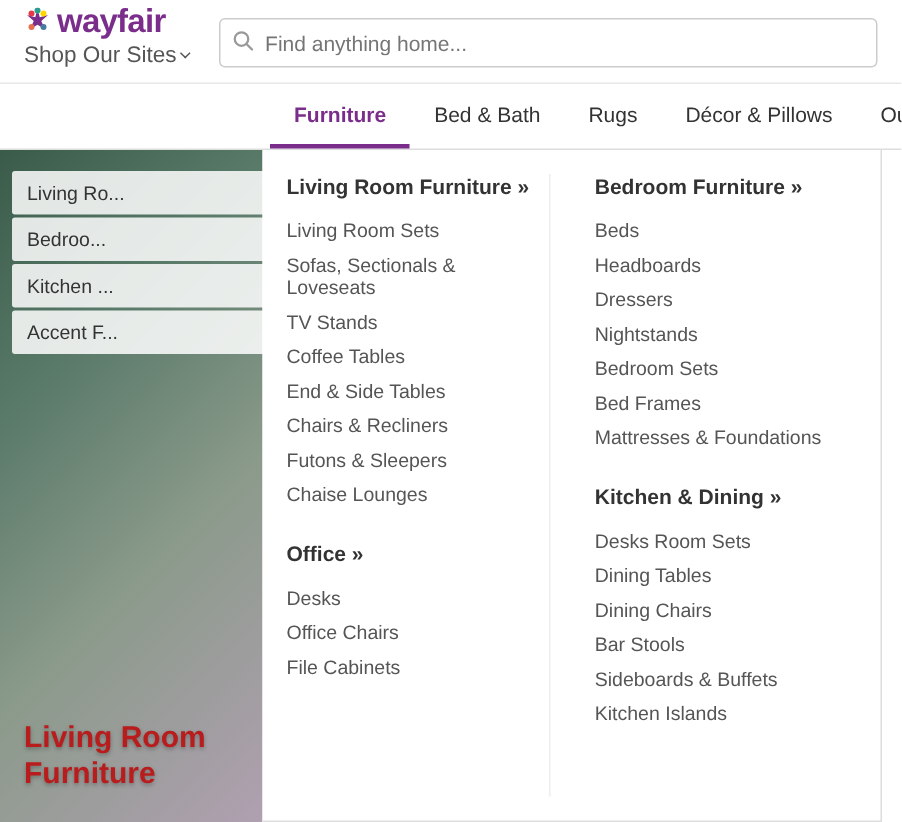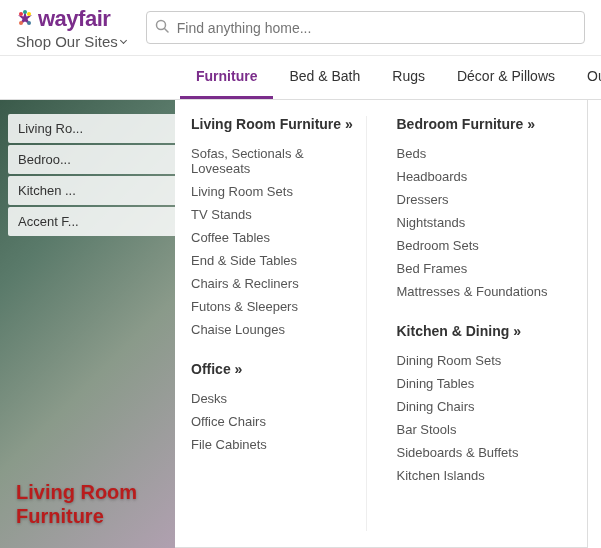--- a/index.html
+++ b/index.html
@@ -8,21 +8,21 @@
       width: 601px;
       height: 548px;
       overflow: hidden;
       background: #fff;
       position: relative;
     }
 
     
     .header {
       display: flex;
-      align-items: center;
+      align-items: flex-end;
       padding: 10px 16px;
       background: #fff;
       border-bottom: 1px solid #e8e8e8;
       height: 56px;
     }
     .logo-area {
       display: flex;
       flex-direction: column;
       margin-right: 20px;
     }
@@ -269,22 +269,22 @@
   <div class="bg-text">
     <div>Living Room</div>
     <div>Furniture</div>
   </div>
 
   <div class="dropdown">
 
     <div class="dropdown-col">
       <div class="section-group">
         <div class="section-header">Living Room Furniture »</div>
+        <a class="menu-item">Living Room Sets</a>
         <a class="menu-item">Sofas, Sectionals &amp; Loveseats</a>
-        <a class="menu-item">Living Room Sets</a>
         <a class="menu-item">TV Stands</a>
         <a class="menu-item">Coffee Tables</a>
         <a class="menu-item">End &amp; Side Tables</a>
         <a class="menu-item">Chairs &amp; Recliners</a>
         <a class="menu-item">Futons &amp; Sleepers</a>
         <a class="menu-item">Chaise Lounges</a>
       </div>
       <div class="section-group">
         <div class="section-header">Office »</div>
         <a class="menu-item">Desks</a>
@@ -299,21 +299,21 @@
         <a class="menu-item">Beds</a>
         <a class="menu-item">Headboards</a>
         <a class="menu-item">Dressers</a>
         <a class="menu-item">Nightstands</a>
         <a class="menu-item">Bedroom Sets</a>
         <a class="menu-item">Bed Frames</a>
         <a class="menu-item">Mattresses &amp; Foundations</a>
       </div>
       <div class="section-group">
         <div class="section-header">Kitchen &amp; Dining »</div>
-        <a class="menu-item">Dining Room Sets</a>
+        <a class="menu-item">Desks Room Sets</a>
         <a class="menu-item">Dining Tables</a>
         <a class="menu-item">Dining Chairs</a>
         <a class="menu-item">Bar Stools</a>
         <a class="menu-item">Sideboards &amp; Buffets</a>
         <a class="menu-item">Kitchen Islands</a>
       </div>
     </div>
 
   </div>
 

